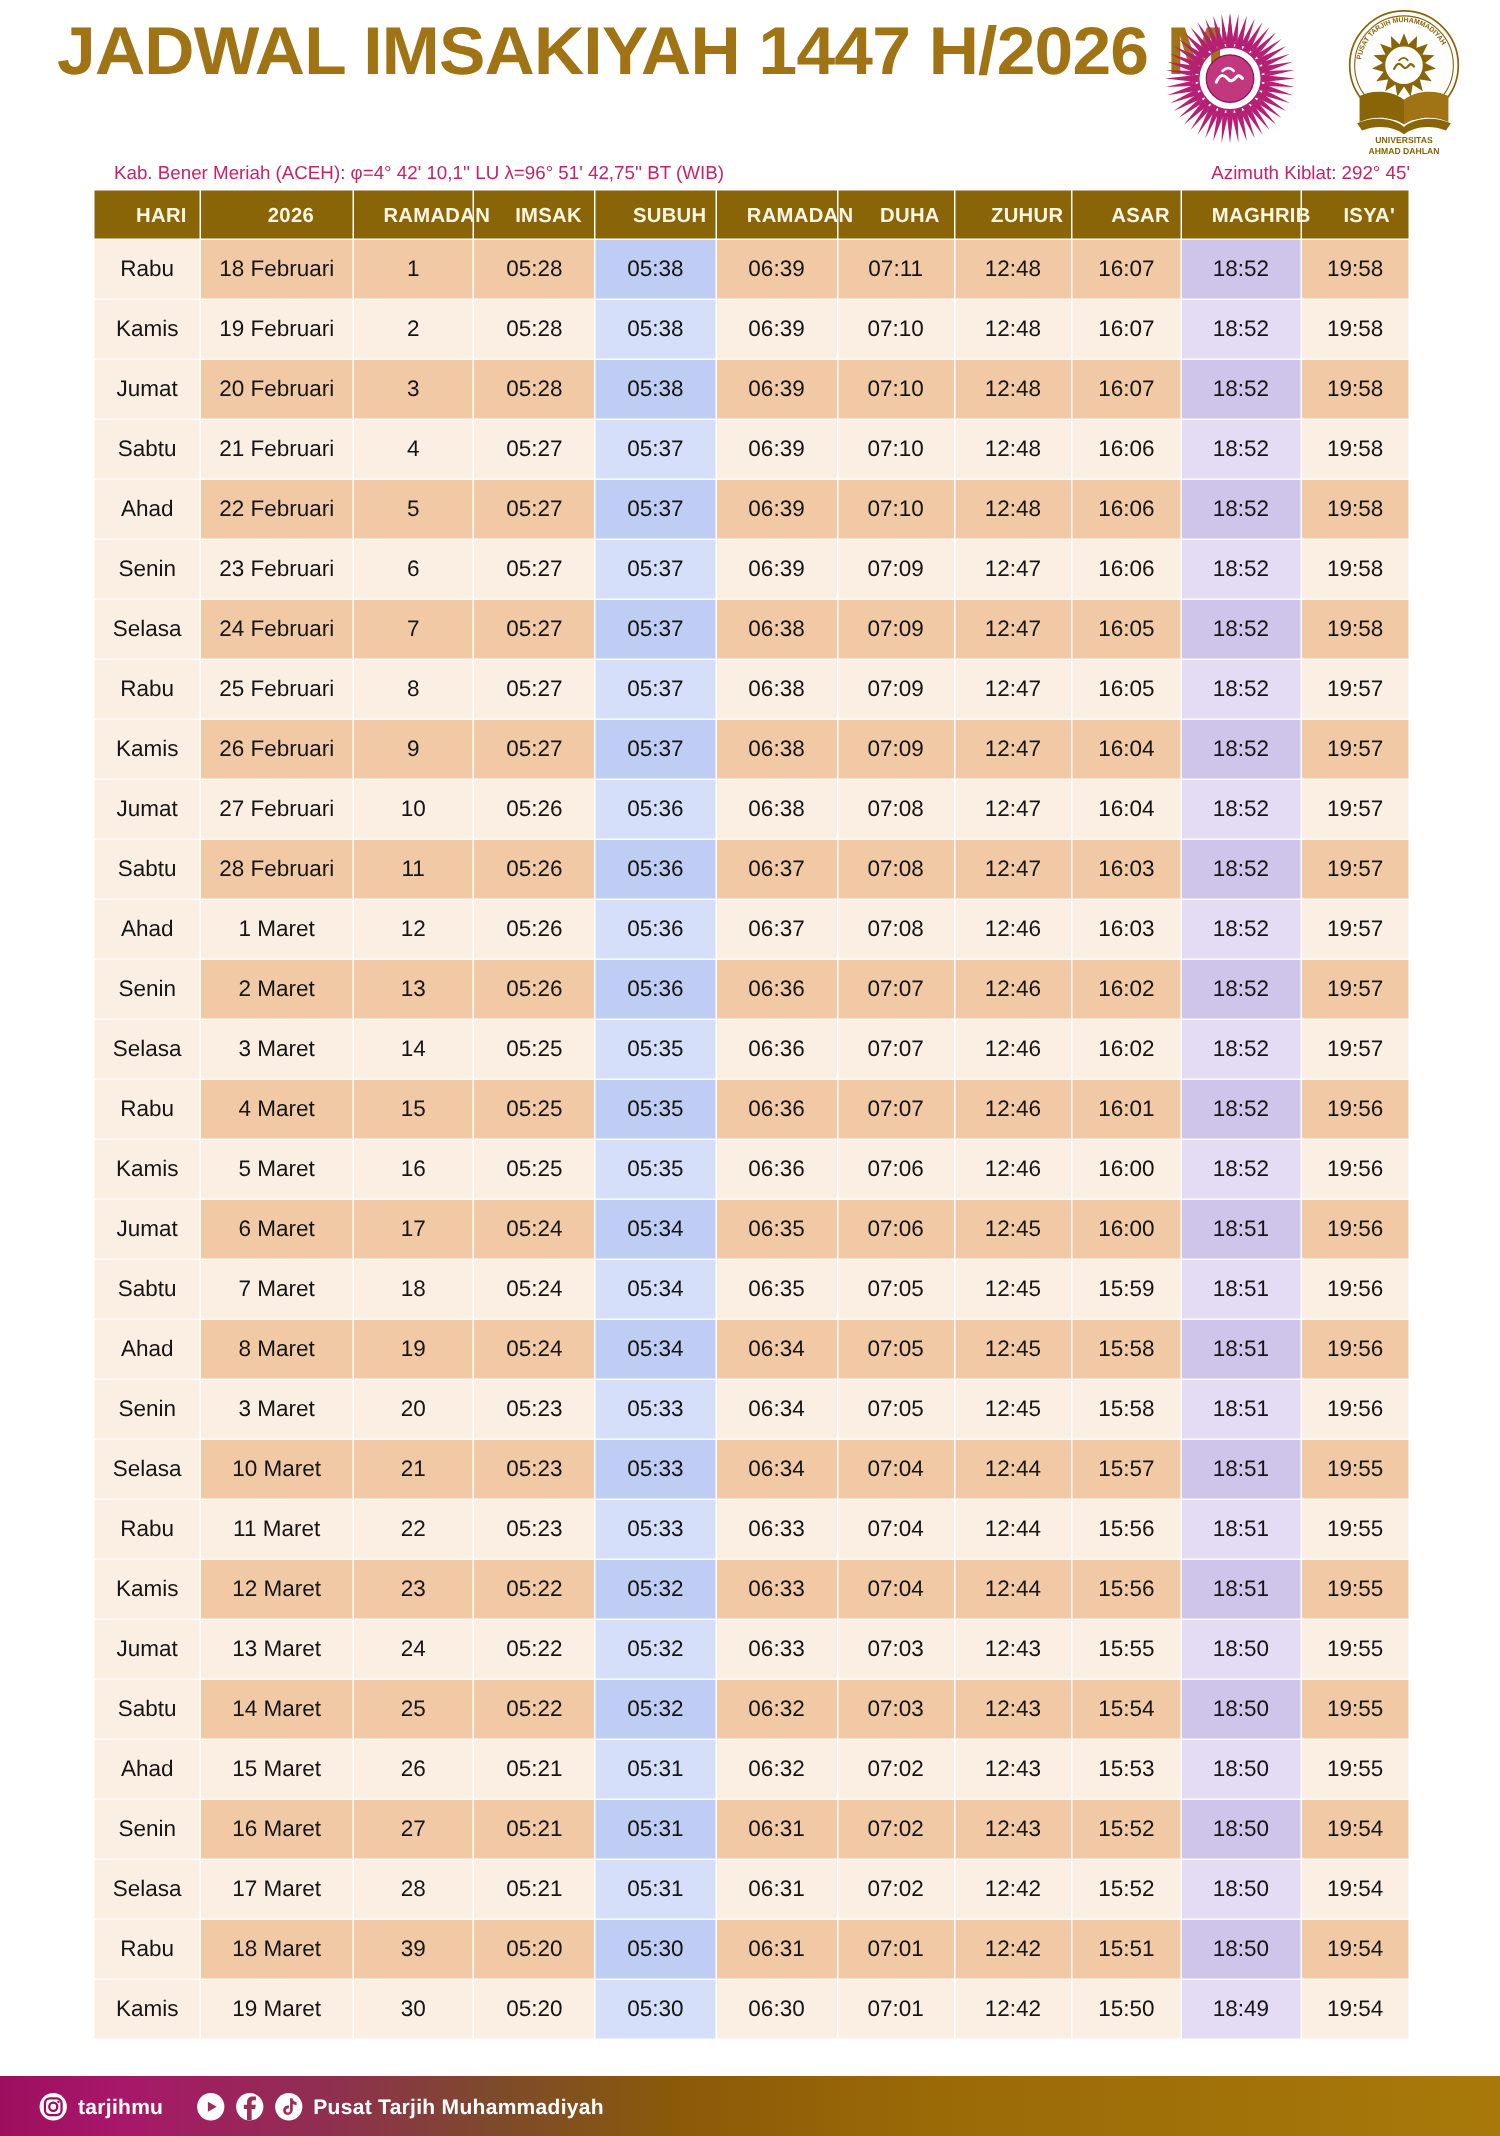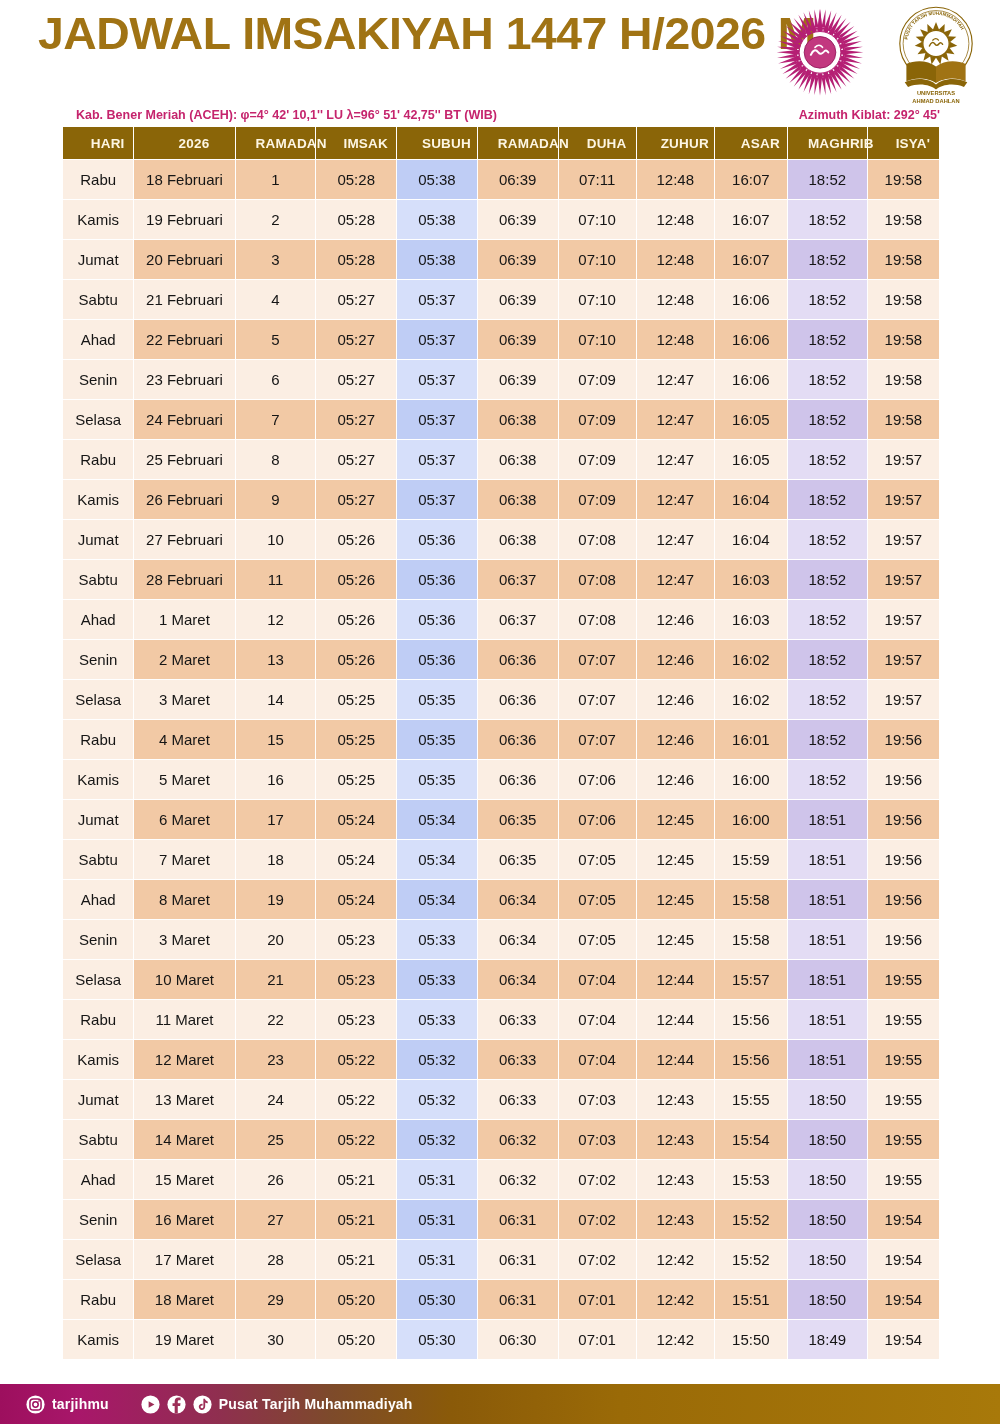--- a/index.html
+++ b/index.html
@@ -57,21 +57,21 @@
   
   .locbar {
     display: flex;
     justify-content: space-between;
     align-items: flex-end;
     padding: 0 60px 4px 76px;
     box-sizing: border-box;
   }
   .loc-text, .azimuth-text {
     font-size: 12.5px;
-    font-weight: bold;
+    font-weight: normal;
     color: #c5246d;
     white-space: nowrap;
   }
 
   
   .table-wrap {
     padding: 0 60px 0 62px;
     box-sizing: border-box;
   }
   table.jadwal {
@@ -136,21 +136,20 @@
         #a8176a 8%,
         #8f2f4f 22%,
         #7d4a2b 33%,
         #8a5a09 45%,
         #9a6a07 62%,
         #a8790a 100%);
     display: flex;
     align-items: center;
     padding-left: 26px;
     box-sizing: border-box;
-    gap: 10px;
   }
   .social-label {
     color: #ffffff;
     font-size: 14px;
     font-weight: bold;
     letter-spacing: 0.2px;
   }
   .social-group {
     display: flex;
     align-items: center;
@@ -671,21 +670,21 @@
           <td class="col-terbit">06:31</td>
           <td class="col-duha">07:02</td>
           <td class="col-zuhur">12:42</td>
           <td class="col-asar">15:52</td>
           <td class="col-maghrib">18:50</td>
           <td class="col-isya">19:54</td>
         </tr>
         <tr class="odd">
           <td class="col-hari">Rabu</td>
           <td class="col-tgl">18 Maret</td>
-          <td class="col-ram">29</td>
+          <td class="col-ram">39</td>
           <td class="col-imsak">05:20</td>
           <td class="col-subuh">05:30</td>
           <td class="col-terbit">06:31</td>
           <td class="col-duha">07:01</td>
           <td class="col-zuhur">12:42</td>
           <td class="col-asar">15:51</td>
           <td class="col-maghrib">18:50</td>
           <td class="col-isya">19:54</td>
         </tr>
         <tr class="even">

